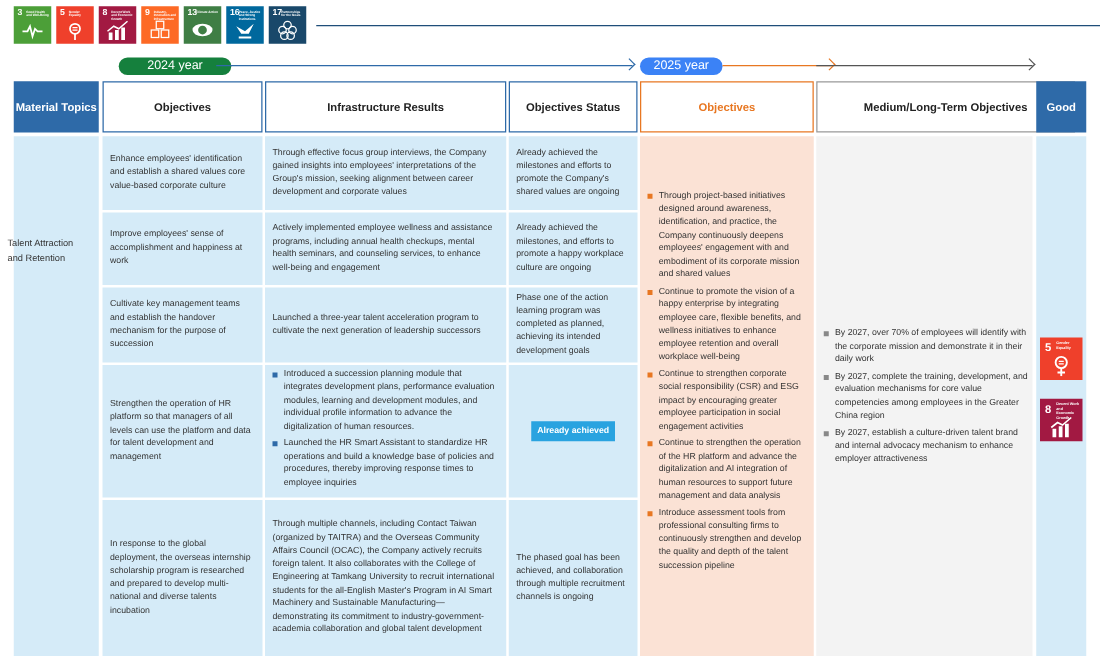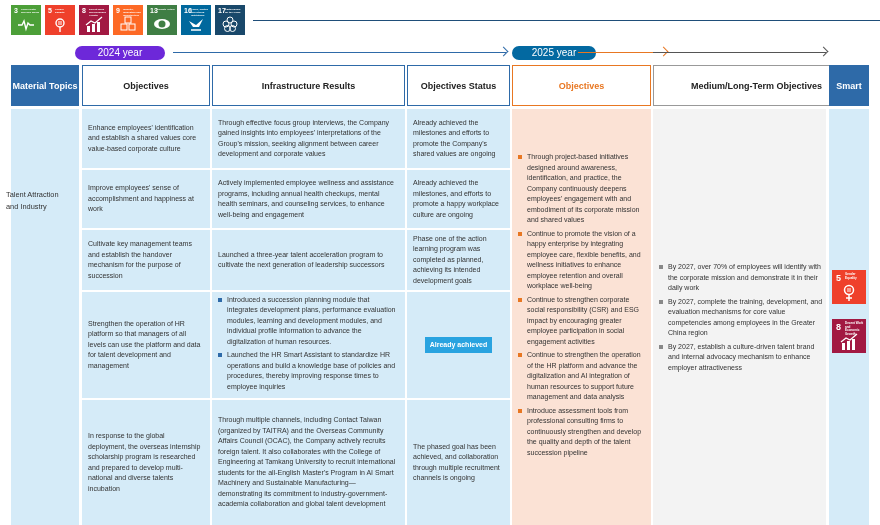--- a/index.html
+++ b/index.html
@@ -9,22 +9,22 @@
   
   .sdg-strip { position: absolute; left: 11px; top: 5px; display: flex; gap: 4px; }
   .sdg-tile { width: 30px; height: 30px; position: relative; color: #fff; overflow: hidden; }
   .sdg-tile .num { position: absolute; left: 3px; top: 2px; font-size: 7px; font-weight: bold; }
   .sdg-tile .lbl { position: absolute; left: 10px; top: 3px; font-size: 2.5px; line-height: 3px; width: 18px; font-weight: bold; }
   .sdg-tile svg { position: absolute; left: 6px; top: 11px; width: 18px; height: 16px; }
   .top-line { position: absolute; left: 253px; top: 20px; width: 627px; height: 1px; background: #1f4e79; }
 
   
   .pill { position: absolute; height: 14px; border-radius: 7px; color: #fff; font-size: 10px; line-height: 14px; text-align: center; }
-  .pill-2024 { left: 75px; top: 46px; width: 90px; background: #6d28d9; }
-  .pill-2025 { left: 512px; top: 46px; width: 84px; background: #0369a1; }
+  .pill-2024 { left: 95px; top: 46px; width: 90px; background: #15803d; }
+  .pill-2025 { left: 512px; top: 46px; width: 66px; background: #3b82f6; }
   .tl-line { position: absolute; height: 1px; top: 52px; }
   .tl-2024 { left: 173px; width: 333px; background: #2e6aa8; }
   .tl-2025 { left: 578px; width: 88px; background: #e87722; }
   .tl-grey { left: 653px; width: 173px; background: #555; }
   .arrow { position: absolute; top: 48px; width: 7px; height: 7px; border-top: 1px solid; border-right: 1px solid; transform: rotate(45deg); }
   .arr-2024 { left: 500px; border-color: #2e6aa8; }
   .arr-2025 { left: 660px; border-color: #e87722; }
   .arr-grey { left: 820px; border-color: #555; }
 
   
@@ -150,28 +150,28 @@
 <div class="arrow arr-2025"></div>
 <div class="tl-line tl-grey"></div>
 <div class="arrow arr-grey"></div>
 
 <div class="hdr hdr-topics">Material Topics</div>
 <div class="hdr hdr-obj">Objectives</div>
 <div class="hdr hdr-impl">Infrastructure Results</div>
 <div class="hdr hdr-ach">Objectives Status</div>
 <div class="hdr hdr-obj25">Objectives</div>
 <div class="hdr hdr-mlt">Medium/Long-Term Objectives</div>
-<div class="hdr hdr-sdgs">Smart</div>
+<div class="hdr hdr-sdgs">Good</div>
 
 <div class="col col-topics"></div>
 <div class="col col-obj25"></div>
 <div class="col col-mlt"></div>
 <div class="col col-sdgs"></div>
 
-<div class="topic-text" style="width:64px">Talent Attraction and Industry</div>
+<div class="topic-text" style="width:64px">Talent Attraction and Retention</div>
 
 <div class="cell c-obj r1">
     <span>Enhance employees' identification and establish a shared values core value-based corporate culture</span>
   </div>
 <div class="cell c-impl r1">
     <span>Through effective focus group interviews, the Company gained insights into employees' interpretations of the Group's mission, seeking alignment between career development and corporate values</span>
   </div>
 <div class="cell c-ach r1">
     <span>Already achieved the milestones and efforts to promote the Company's shared values are ongoing</span>
   </div>

